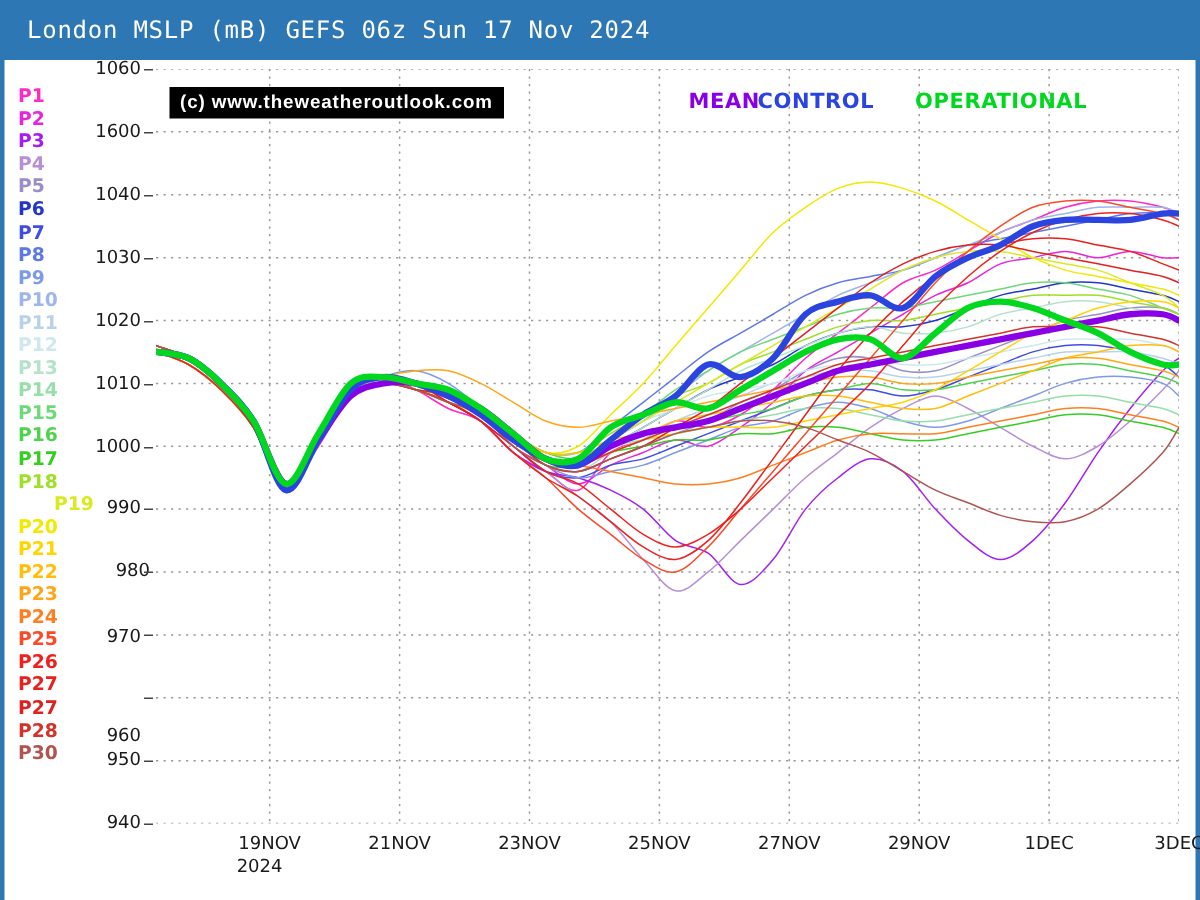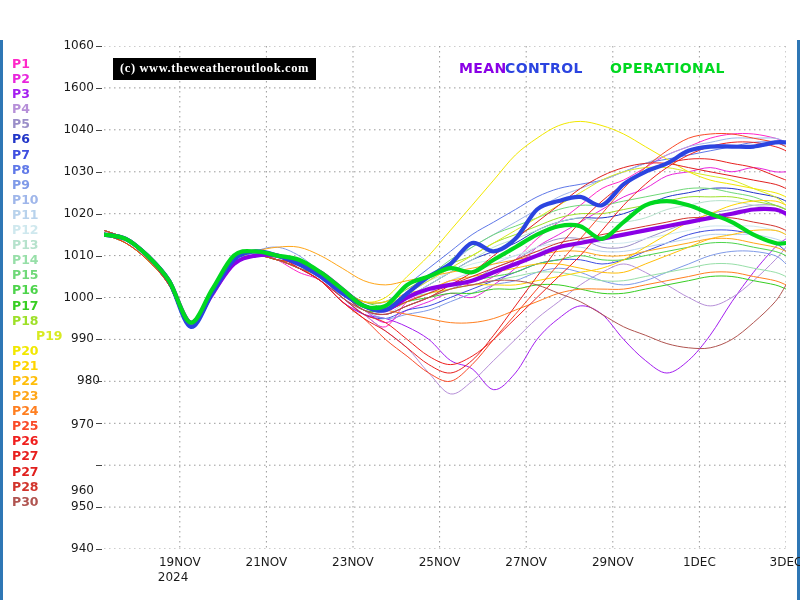--- a/index.html
+++ b/index.html
@@ -56,36 +56,39 @@
     position:absolute;font-size:12px;color:#1a1a1a;
     font-family:"DejaVu Sans","Liberation Sans",sans-serif;
   }
 
   
   .watermark{
     position:absolute;left:113px;top:58px;
     background:#000000;color:#ffffff;
     padding:3px 7px 4px 7px;
     font-size:12.5px;font-weight:bold;letter-spacing:.6px;
-    font-family:Liberation Serif, serif;
+    font-family:Liberation Sans, sans-serif;
     white-space:nowrap;
   }
 
   
   .toplegend{position:absolute;left:430px;top:60px;height:20px;}
   .tl{
     position:absolute;top:0;font-size:14px;font-weight:bold;letter-spacing:.4px;
     font-family:"DejaVu Sans","Liberation Sans",sans-serif;white-space:nowrap;
   }
 </style>
 </head>
 <body>
 
 <div id="app">
 
+  <div class="titlebar">
+    <div class="title">London MSLP (mB) GEFS 06z Sun 17 Nov 2024</div>
+  </div>
   <div class="sideborder-l"></div>
   <div class="sideborder-r"></div>
 
   <div class="memberlegend">
       <div class="mitem" style="color: rgb(255, 40, 200);">P1</div>
       <div class="mitem" style="color: rgb(232, 37, 220);">P2</div>
       <div class="mitem" style="color: rgb(164, 30, 240);">P3</div>
       <div class="mitem" style="color: rgb(182, 143, 216);">P4</div>
       <div class="mitem" style="color: rgb(154, 142, 200);">P5</div>
       <div class="mitem" style="color: rgb(34, 54, 200);">P6</div>

